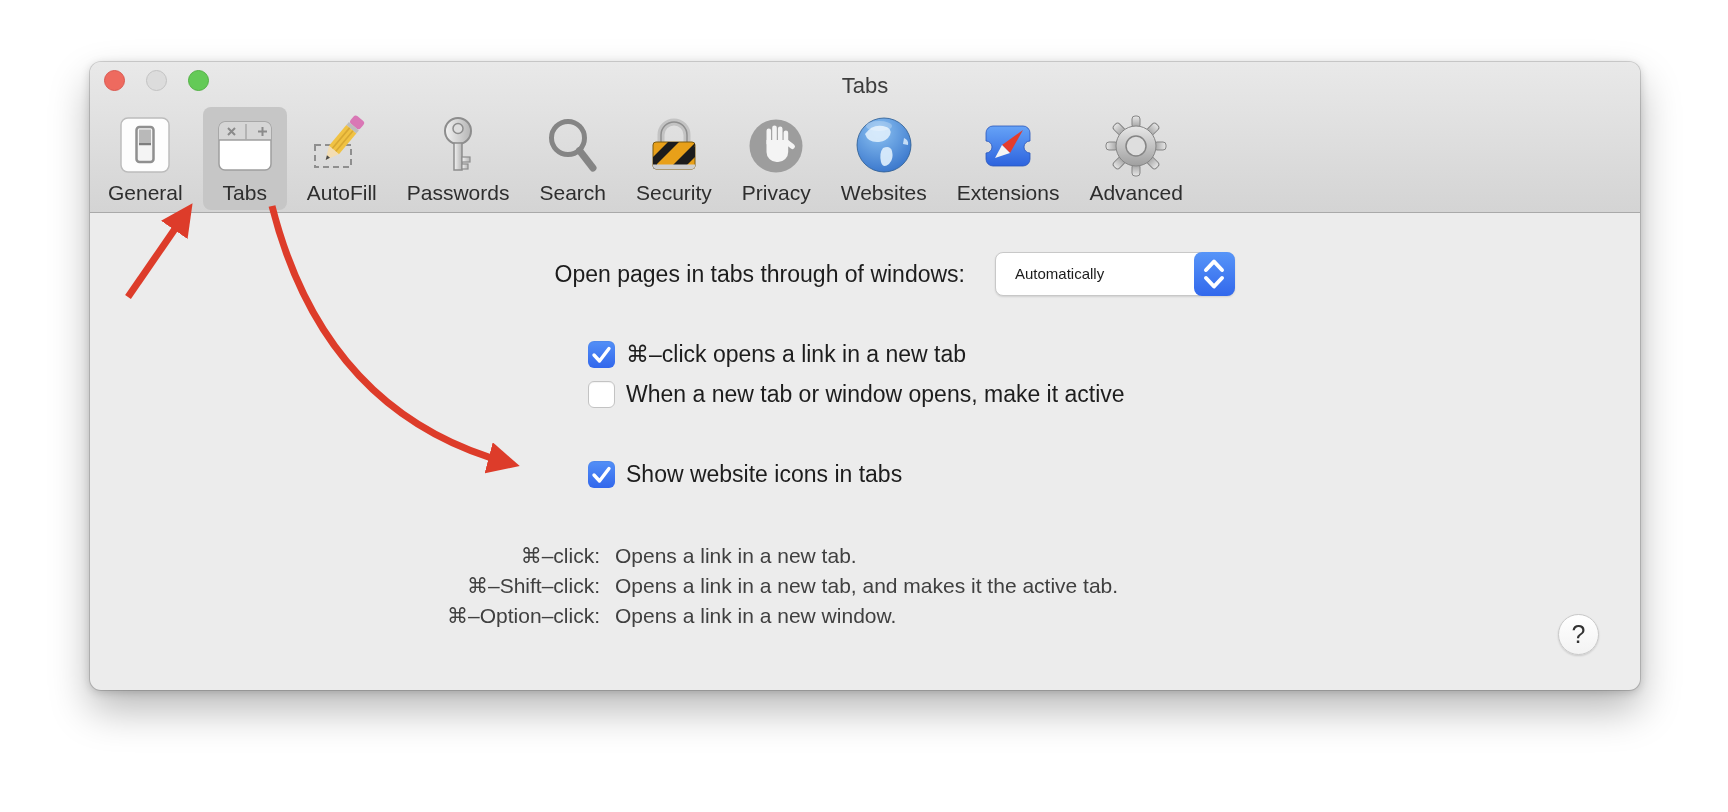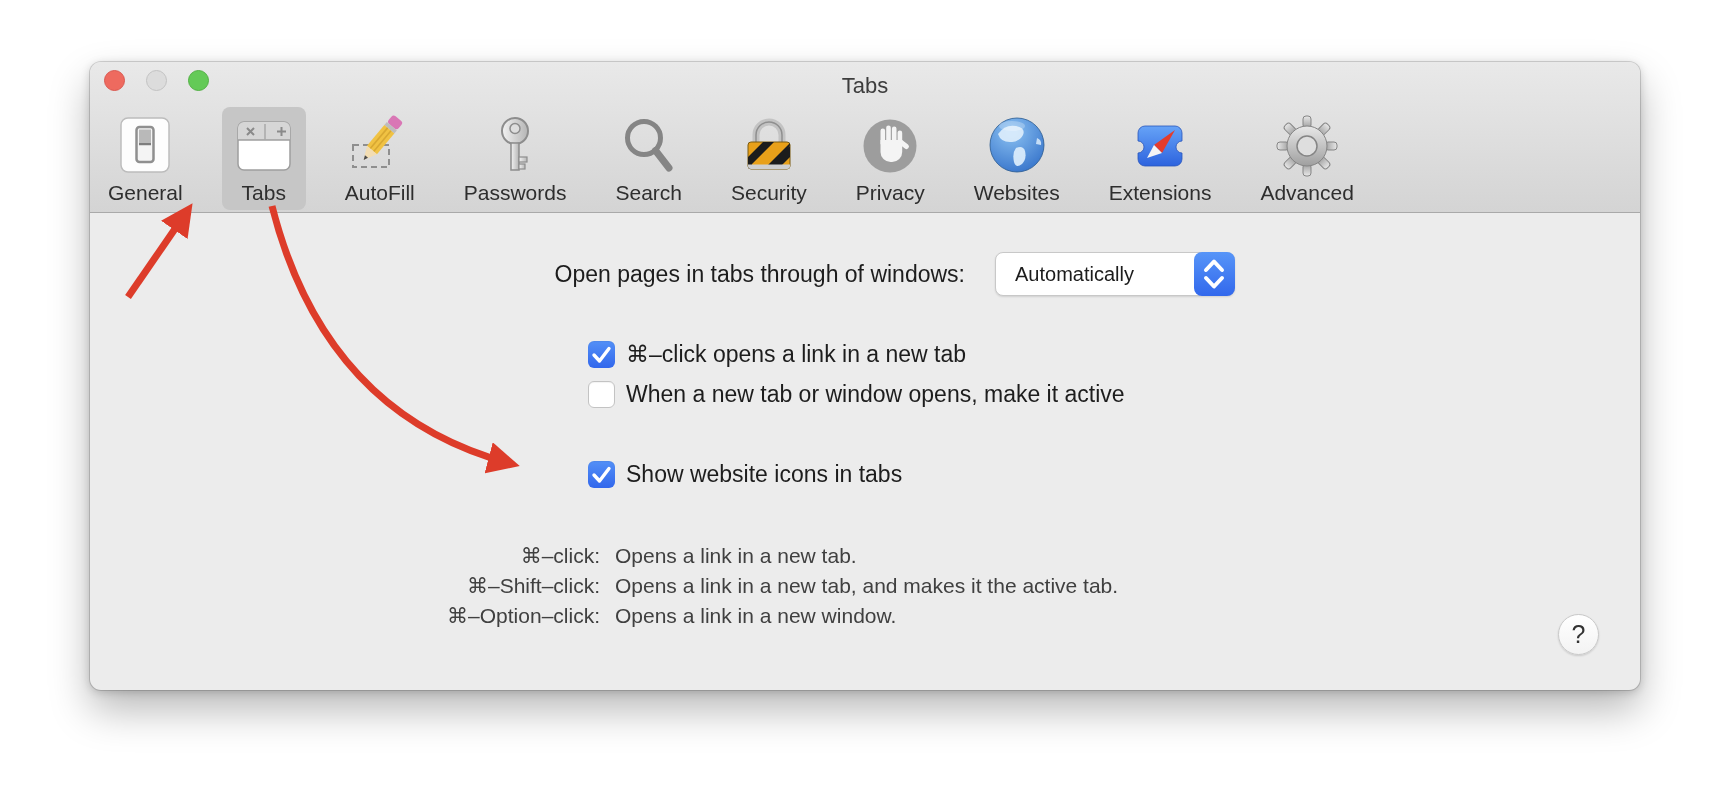--- a/index.html
+++ b/index.html
@@ -16,35 +16,35 @@
     background:linear-gradient(#e9e9e9,#d4d4d4); border-bottom:1px solid #a9a9a9;
     border-radius:11px 11px 0 0; }
   .traffic { position:absolute; top:8px; left:14px; display:flex; gap:21px; }
   .light { width:21px; height:21px; border-radius:50%; }
   .light.red   { background:#ee6a5f; border:1px solid #d95850; }
   .light.gray  { background:#dcdcdc; border:1px solid #c2c2c2; }
   .light.green { background:#64ca57; border:1px solid #53b045; }
   .window-title { position:absolute; top:11px; left:0; width:100%; text-align:center;
     font-size:22px; font-weight:500; color:#3d3d3d; }
 
-  .toolbar { position:absolute; left:8px; bottom:2px; display:flex; align-items:flex-end; gap:29px; }
+  .toolbar { position:absolute; left:8px; bottom:2px; display:flex; align-items:flex-end; gap:10px; }
   .tb-item { display:flex; flex-direction:column; align-items:center;
     padding:7px 10px 5px; border-radius:8px; min-width:64px; cursor:default; }
   .tb-item.selected { background:#c6c6c6; }
   .tb-icon { width:64px; height:64px; margin-bottom:3px; }
   .tb-label { font-size:21px; color:#2e2e2e; white-space:nowrap; }
 
   
   .open-label { position:absolute; top:190px; right:675px; height:44px; line-height:44px;
     font-size:23px; color:#1d1d1d; white-space:nowrap; }
   .popup { position:absolute; left:905px; top:190px; width:240px; height:44px;
     background:#ffffff; border:1px solid #c8c8c8; border-radius:8px;
     box-shadow:0 1px 2px rgba(0,0,0,.12); }
   .popup-text { position:absolute; left:19px; top:0; height:42px; line-height:42px;
-    font-size:20px; color:#1c1c1c; }
+    font-size:15px; color:#1c1c1c; }
   .popup-cap { position:absolute; right:-1px; top:-1px; bottom:-1px; width:41px;
     background:linear-gradient(#5795f8,#3268ec); border-radius:8px; }
 
   .cb-row { position:absolute; left:458px; display:flex; align-items:center; height:28px;padding-left:40px; }
   .cb-box { width:27px; height:27px; border-radius:6px; background:#ffffff;
     border:1px solid #c3c3c3; box-shadow:inset 0 1px 1px rgba(0,0,0,.05); flex:none; }
   .cb-box.checked { background:linear-gradient(#5390f7,#3267ec); border:none; }
   .cb-box svg { display:none; }
   .cb-box.checked svg { display:block; }
   .cb-label { margin-left:11px; font-size:23px; color:#1d1d1d; white-space:nowrap; }

